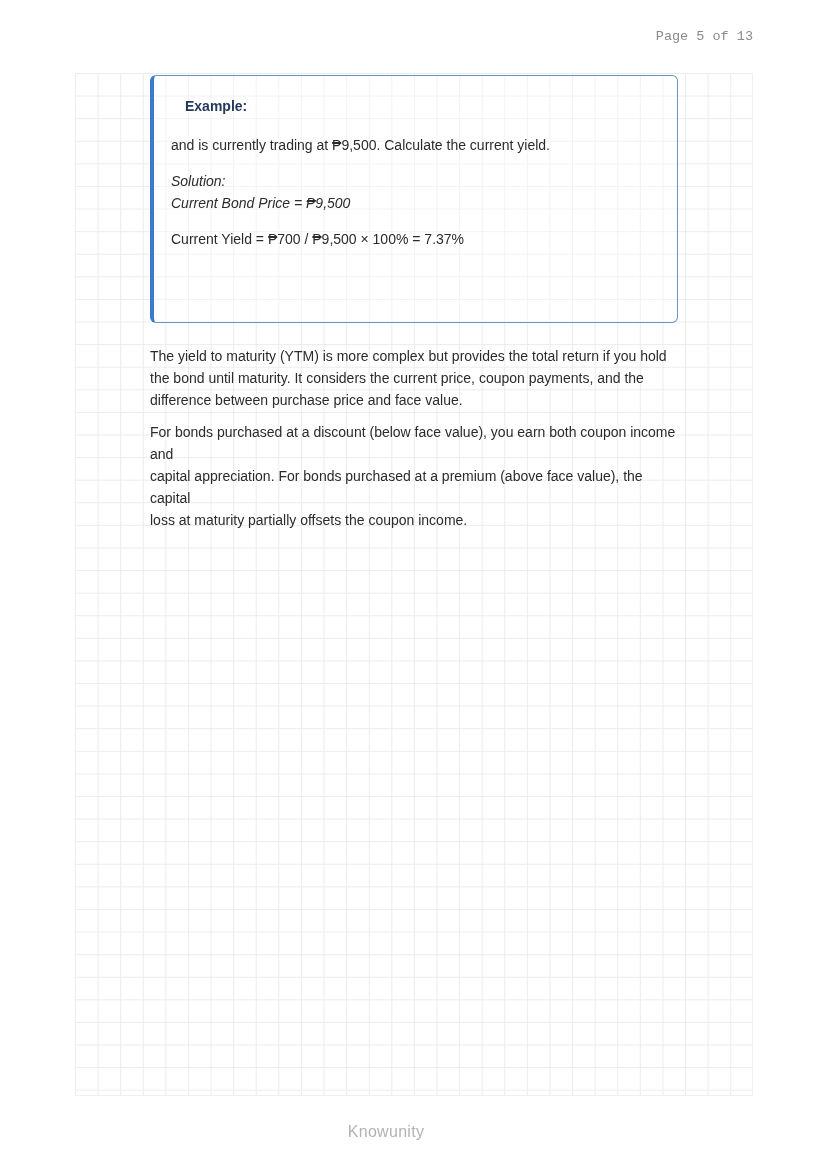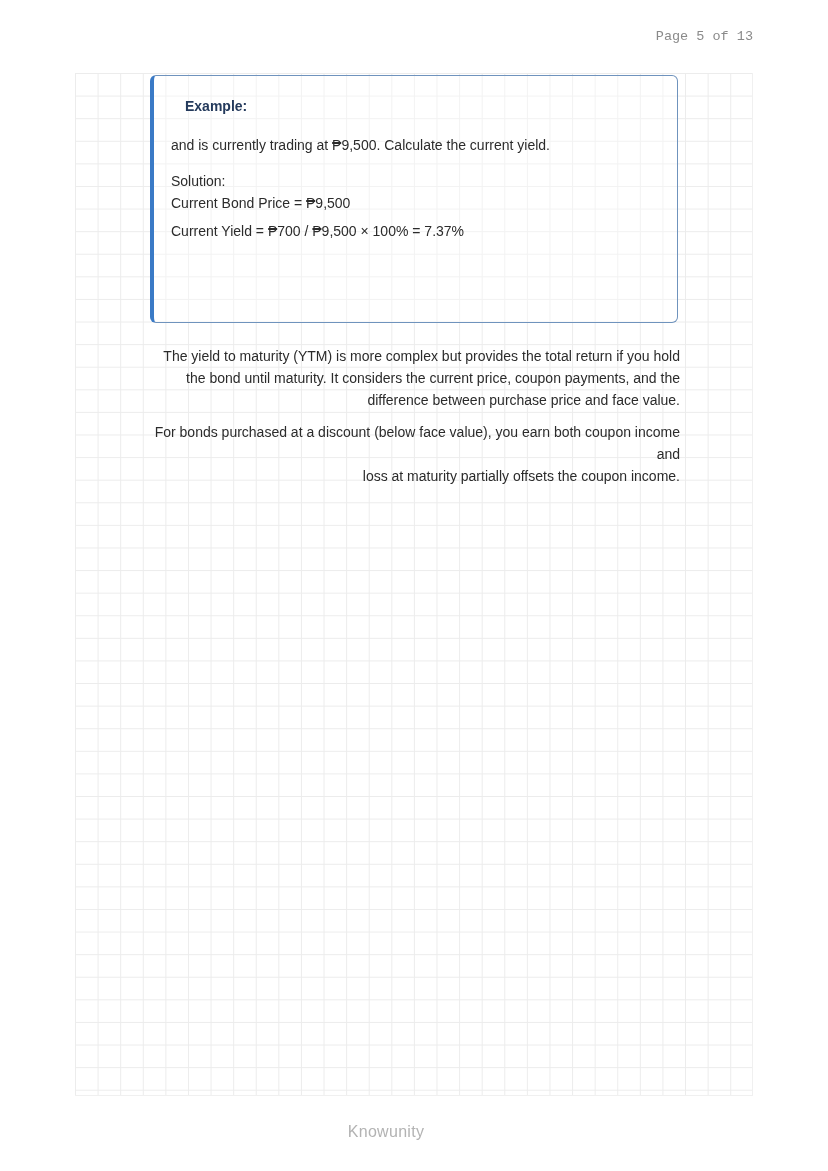--- a/index.html
+++ b/index.html
@@ -61,27 +61,26 @@
       margin: 0 0 18px 14px;
       line-height: 20px;
     }
     .example-text {
       font-size: 14px;
       line-height: 22px;
       color: #2b2b2b;
       margin: 0;
     }
     .problem { margin-bottom: 14px; }
-    .solution-block { margin-bottom: 6px; }
+    .solution-block { margin-bottom: 14px; font-style: italic; }
     .body-para {
       font-size: 14px;
       line-height: 22px;
       color: #2b2b2b;
       margin: 0;
-      text-align: right;
     }
     .para1 { margin-top: 22px; }
     .para2 { margin-top: 10px; }
     .footer {
       position: absolute;
       top: 1123px;
       left: 0;
       width: 772px;
       text-align: center;
       font-size: 16px;
@@ -114,18 +113,19 @@
   </div>
 
   <div class="body-para para1">
     <div>The yield to maturity (YTM) is more complex but provides the total return if you hold</div>
     <div>the bond until maturity. It considers the current price, coupon payments, and the</div>
     <div>difference between purchase price and face value.</div>
   </div>
 
   <div class="body-para para2">
     <div>For bonds purchased at a discount (below face value), you earn both coupon income and</div>
+    <div>capital appreciation. For bonds purchased at a premium (above face value), the capital</div>
     <div>loss at maturity partially offsets the coupon income.</div>
   </div>
 
 </div>
 
 <div class="footer">Knowunity</div>
 
 </body></html>

